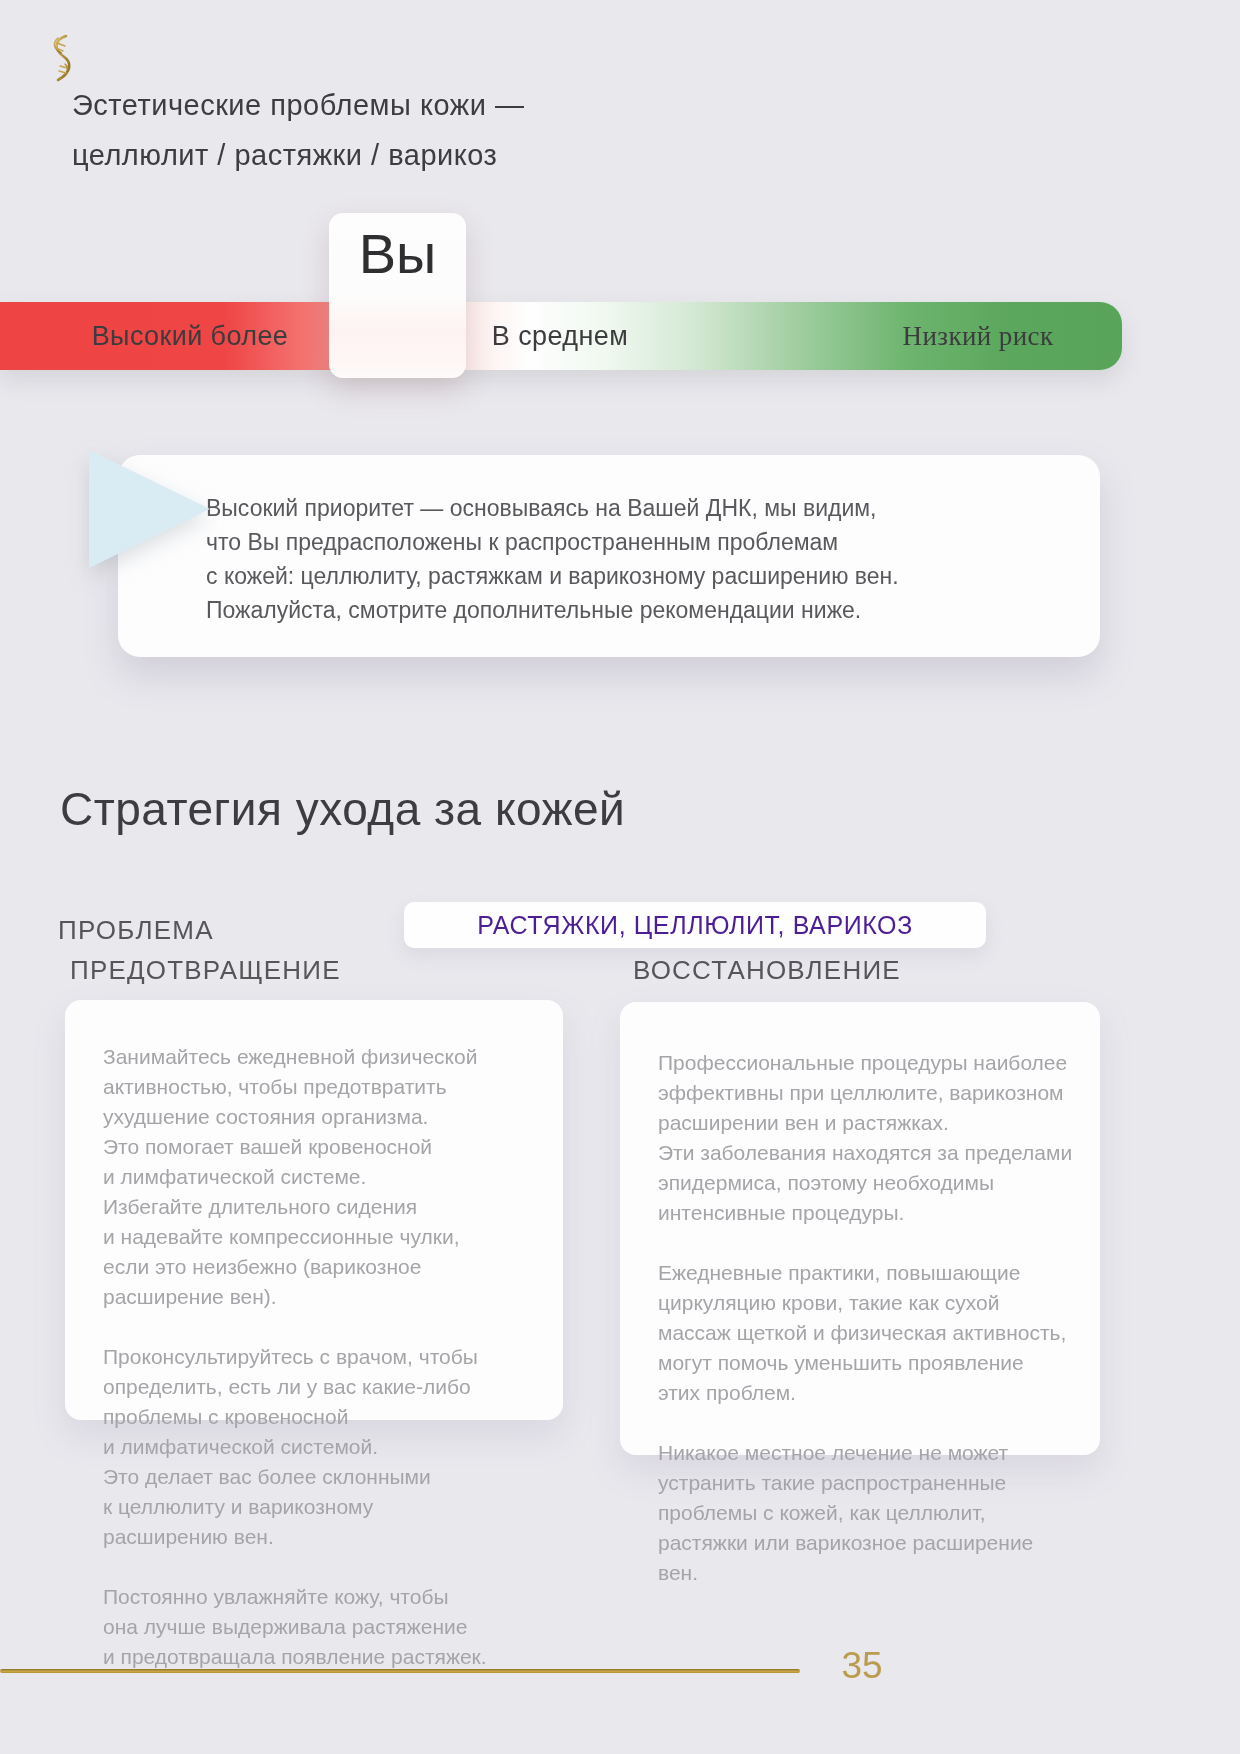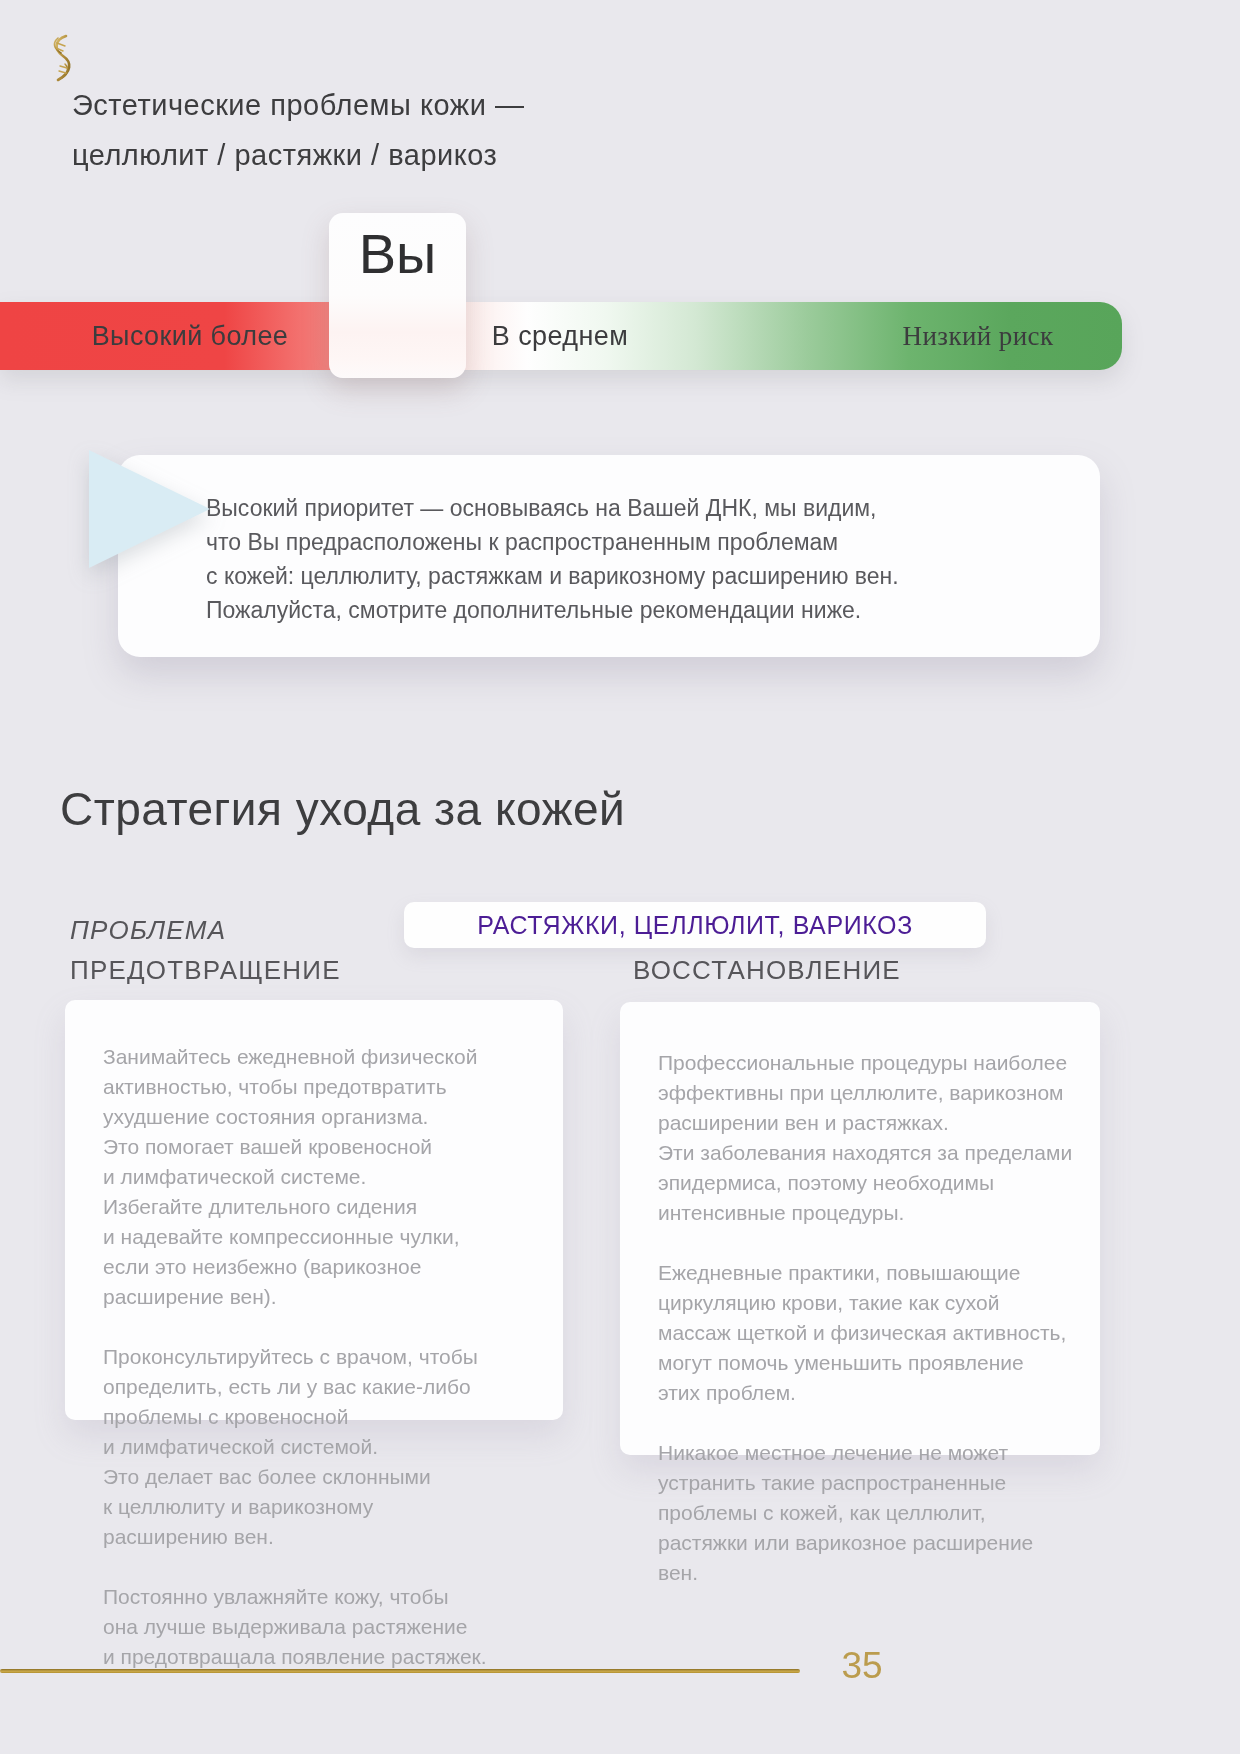--- a/index.html
+++ b/index.html
@@ -61,33 +61,33 @@
     filter:drop-shadow(0 8px 10px rgba(120,130,140,0.25)); }
   
   .strategy-title {
     position:absolute; left:60px; top:782px;
     font-size:46px; font-weight:300; color:#3d3d3f; letter-spacing:0.5px;
   }
   .label-caps {
     position:absolute; font-size:26px; font-weight:400;
     color:#565559; letter-spacing:1.2px;
   }
-  .problem-label { left:70px; top:915px;font-style:italic; }
+  .problem-label { left:58px; top:915px; }
   .prevention-label { left:70px; top:955px; }
   .recovery-label { left:633px; top:955px; }
   .problem-badge {
     position:absolute; left:404px; top:902px; width:582px; height:46px;
     background:#fefefe; border-radius:10px;
     box-shadow:0 8px 18px rgba(150,140,160,0.16);
     display:flex; align-items:center; justify-content:center;
     font-size:25px; color:#4c1d95; letter-spacing:0.6px;
   }
   
   .advice-card {
-    position:absolute; background:#fdfdfe; border-radius:10px;
+    position:absolute; background:#fdfdfe; border-radius:16px;
     box-shadow:0 16px 32px rgba(150,140,165,0.18);
     font-size:21px; line-height:30px; font-weight:300; color:#a5a5a9;
   }
   .advice-card.prevention { left:65px; top:1000px; width:498px; height:420px; padding:42px 30px 0 38px; }
   .advice-card.recovery   { left:620px; top:1002px; width:480px; height:453px; padding:46px 26px 0 38px; }
   .advice-card p { white-space:pre-line; margin-bottom:30px; }
   
   .footer-rule {
     position:absolute; left:0; top:1669px; width:800px; height:4px; border-radius:2px;
     background:linear-gradient(180deg,#8a6d22 0%, #caa94c 55%, #b2902f 100%);

